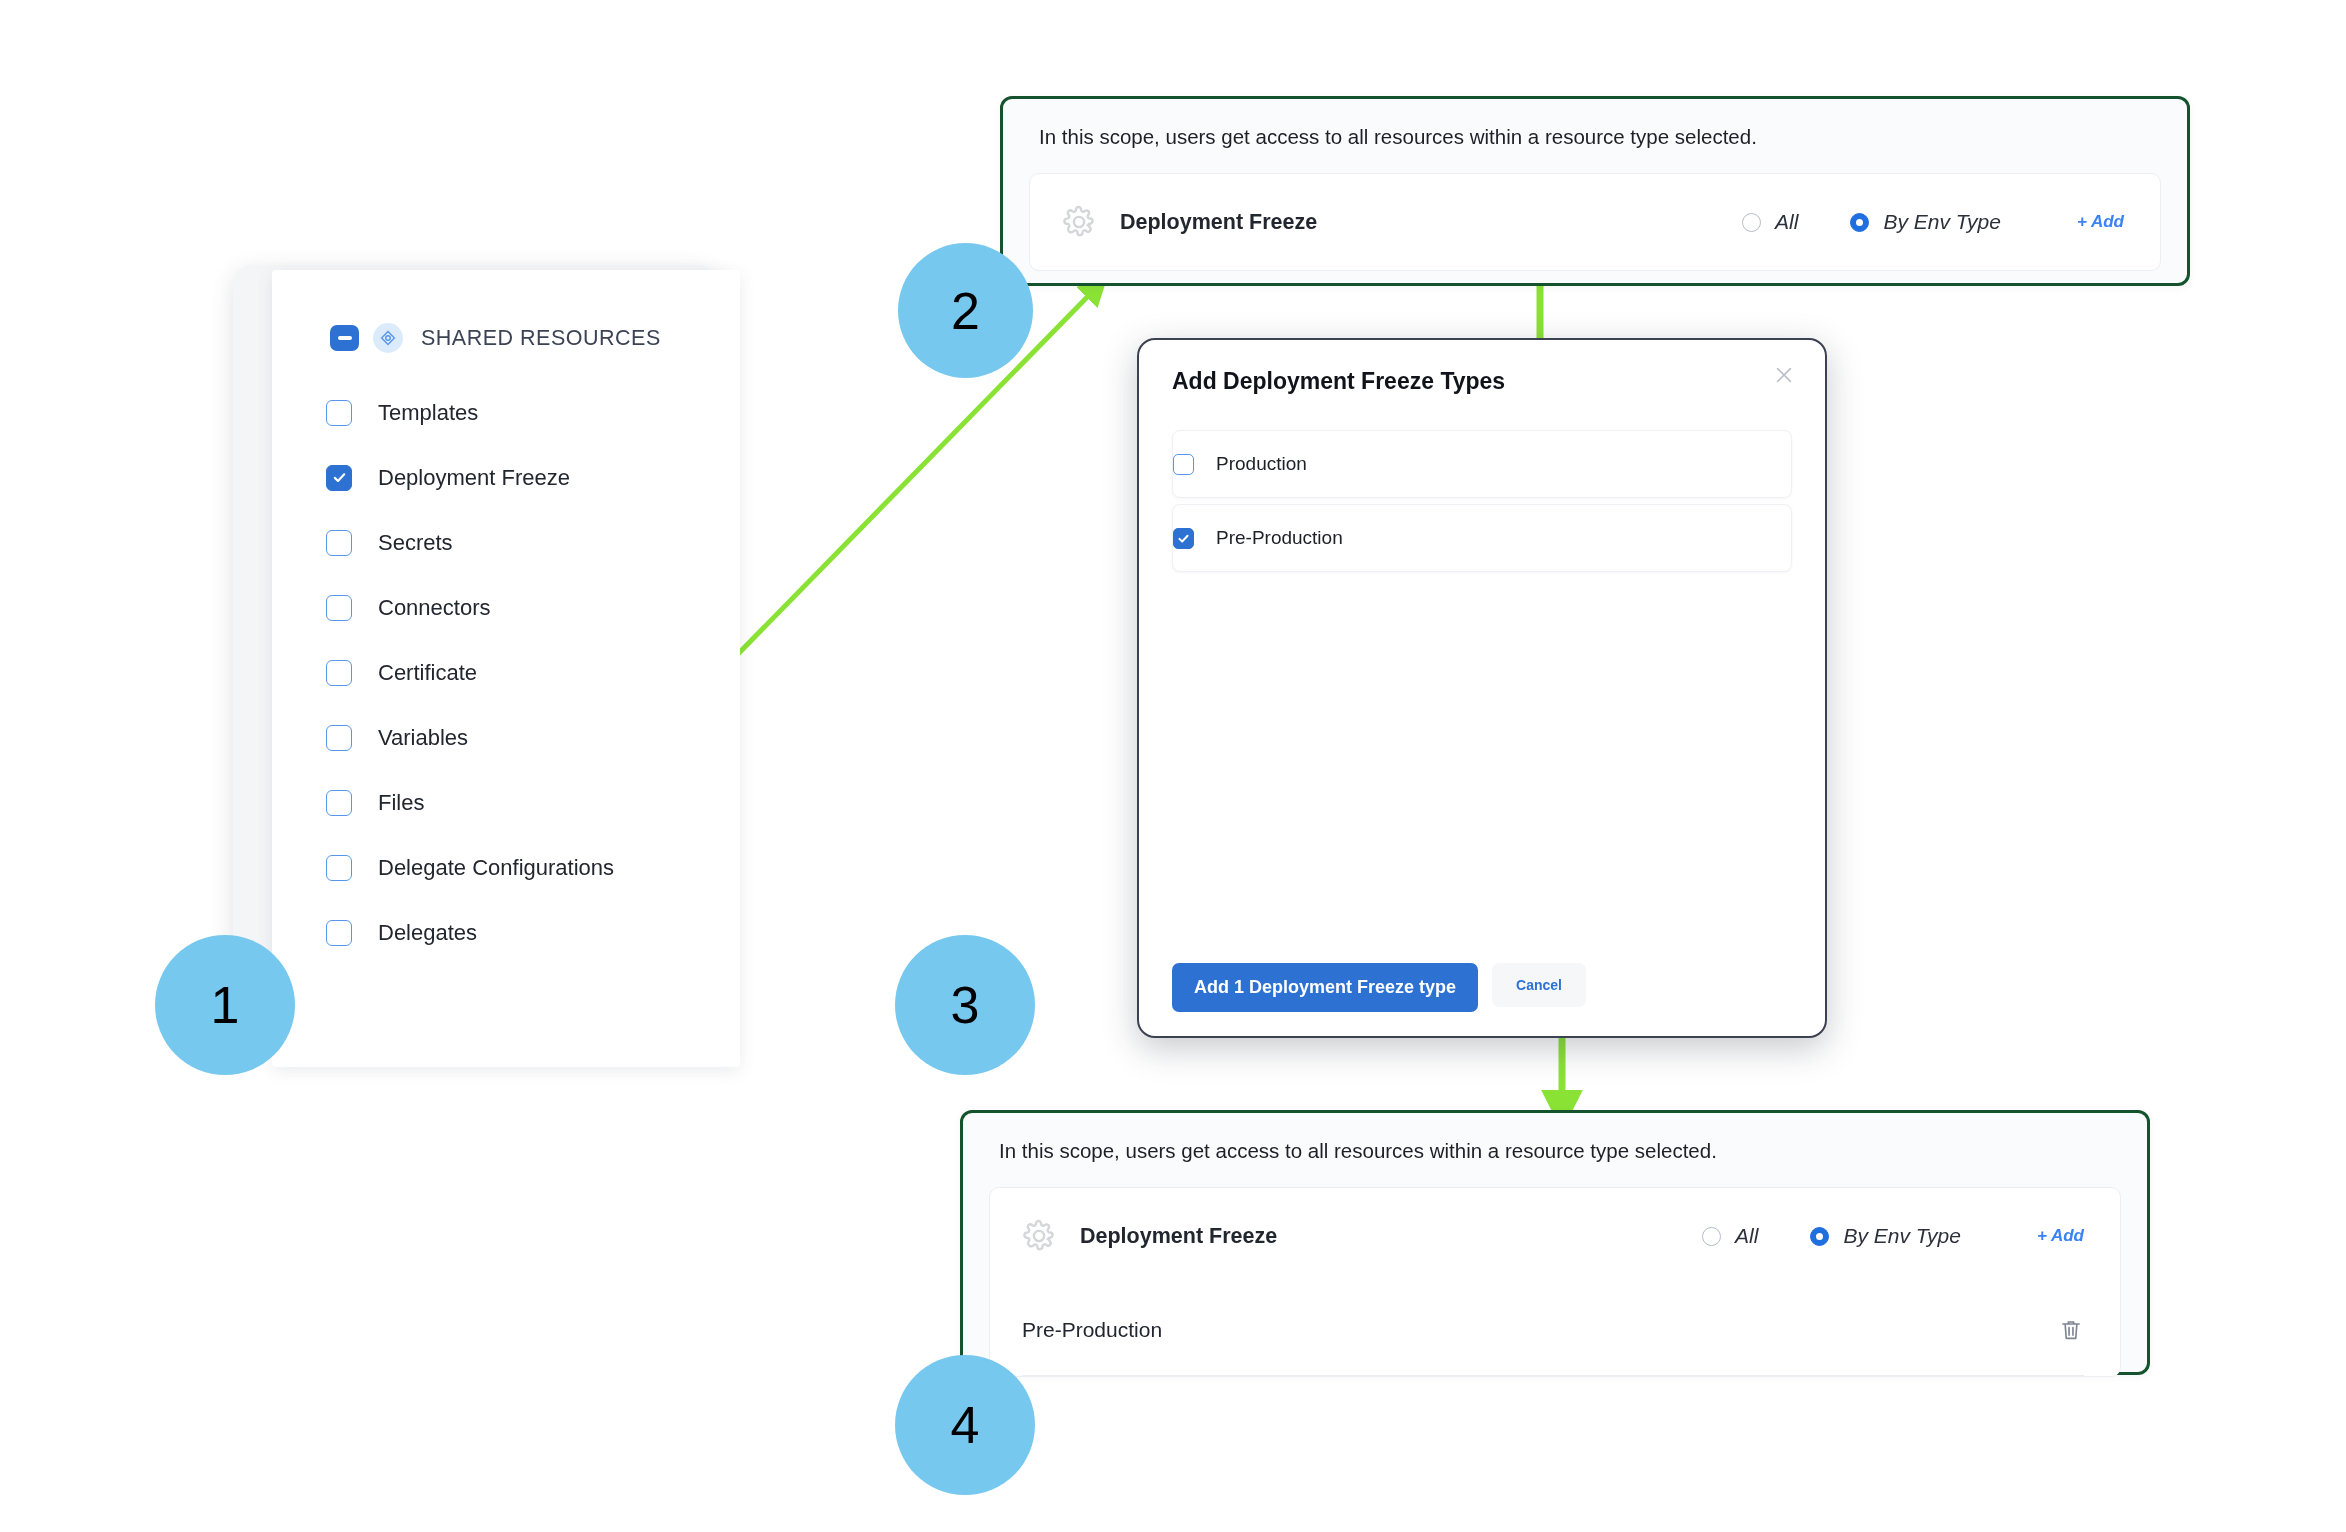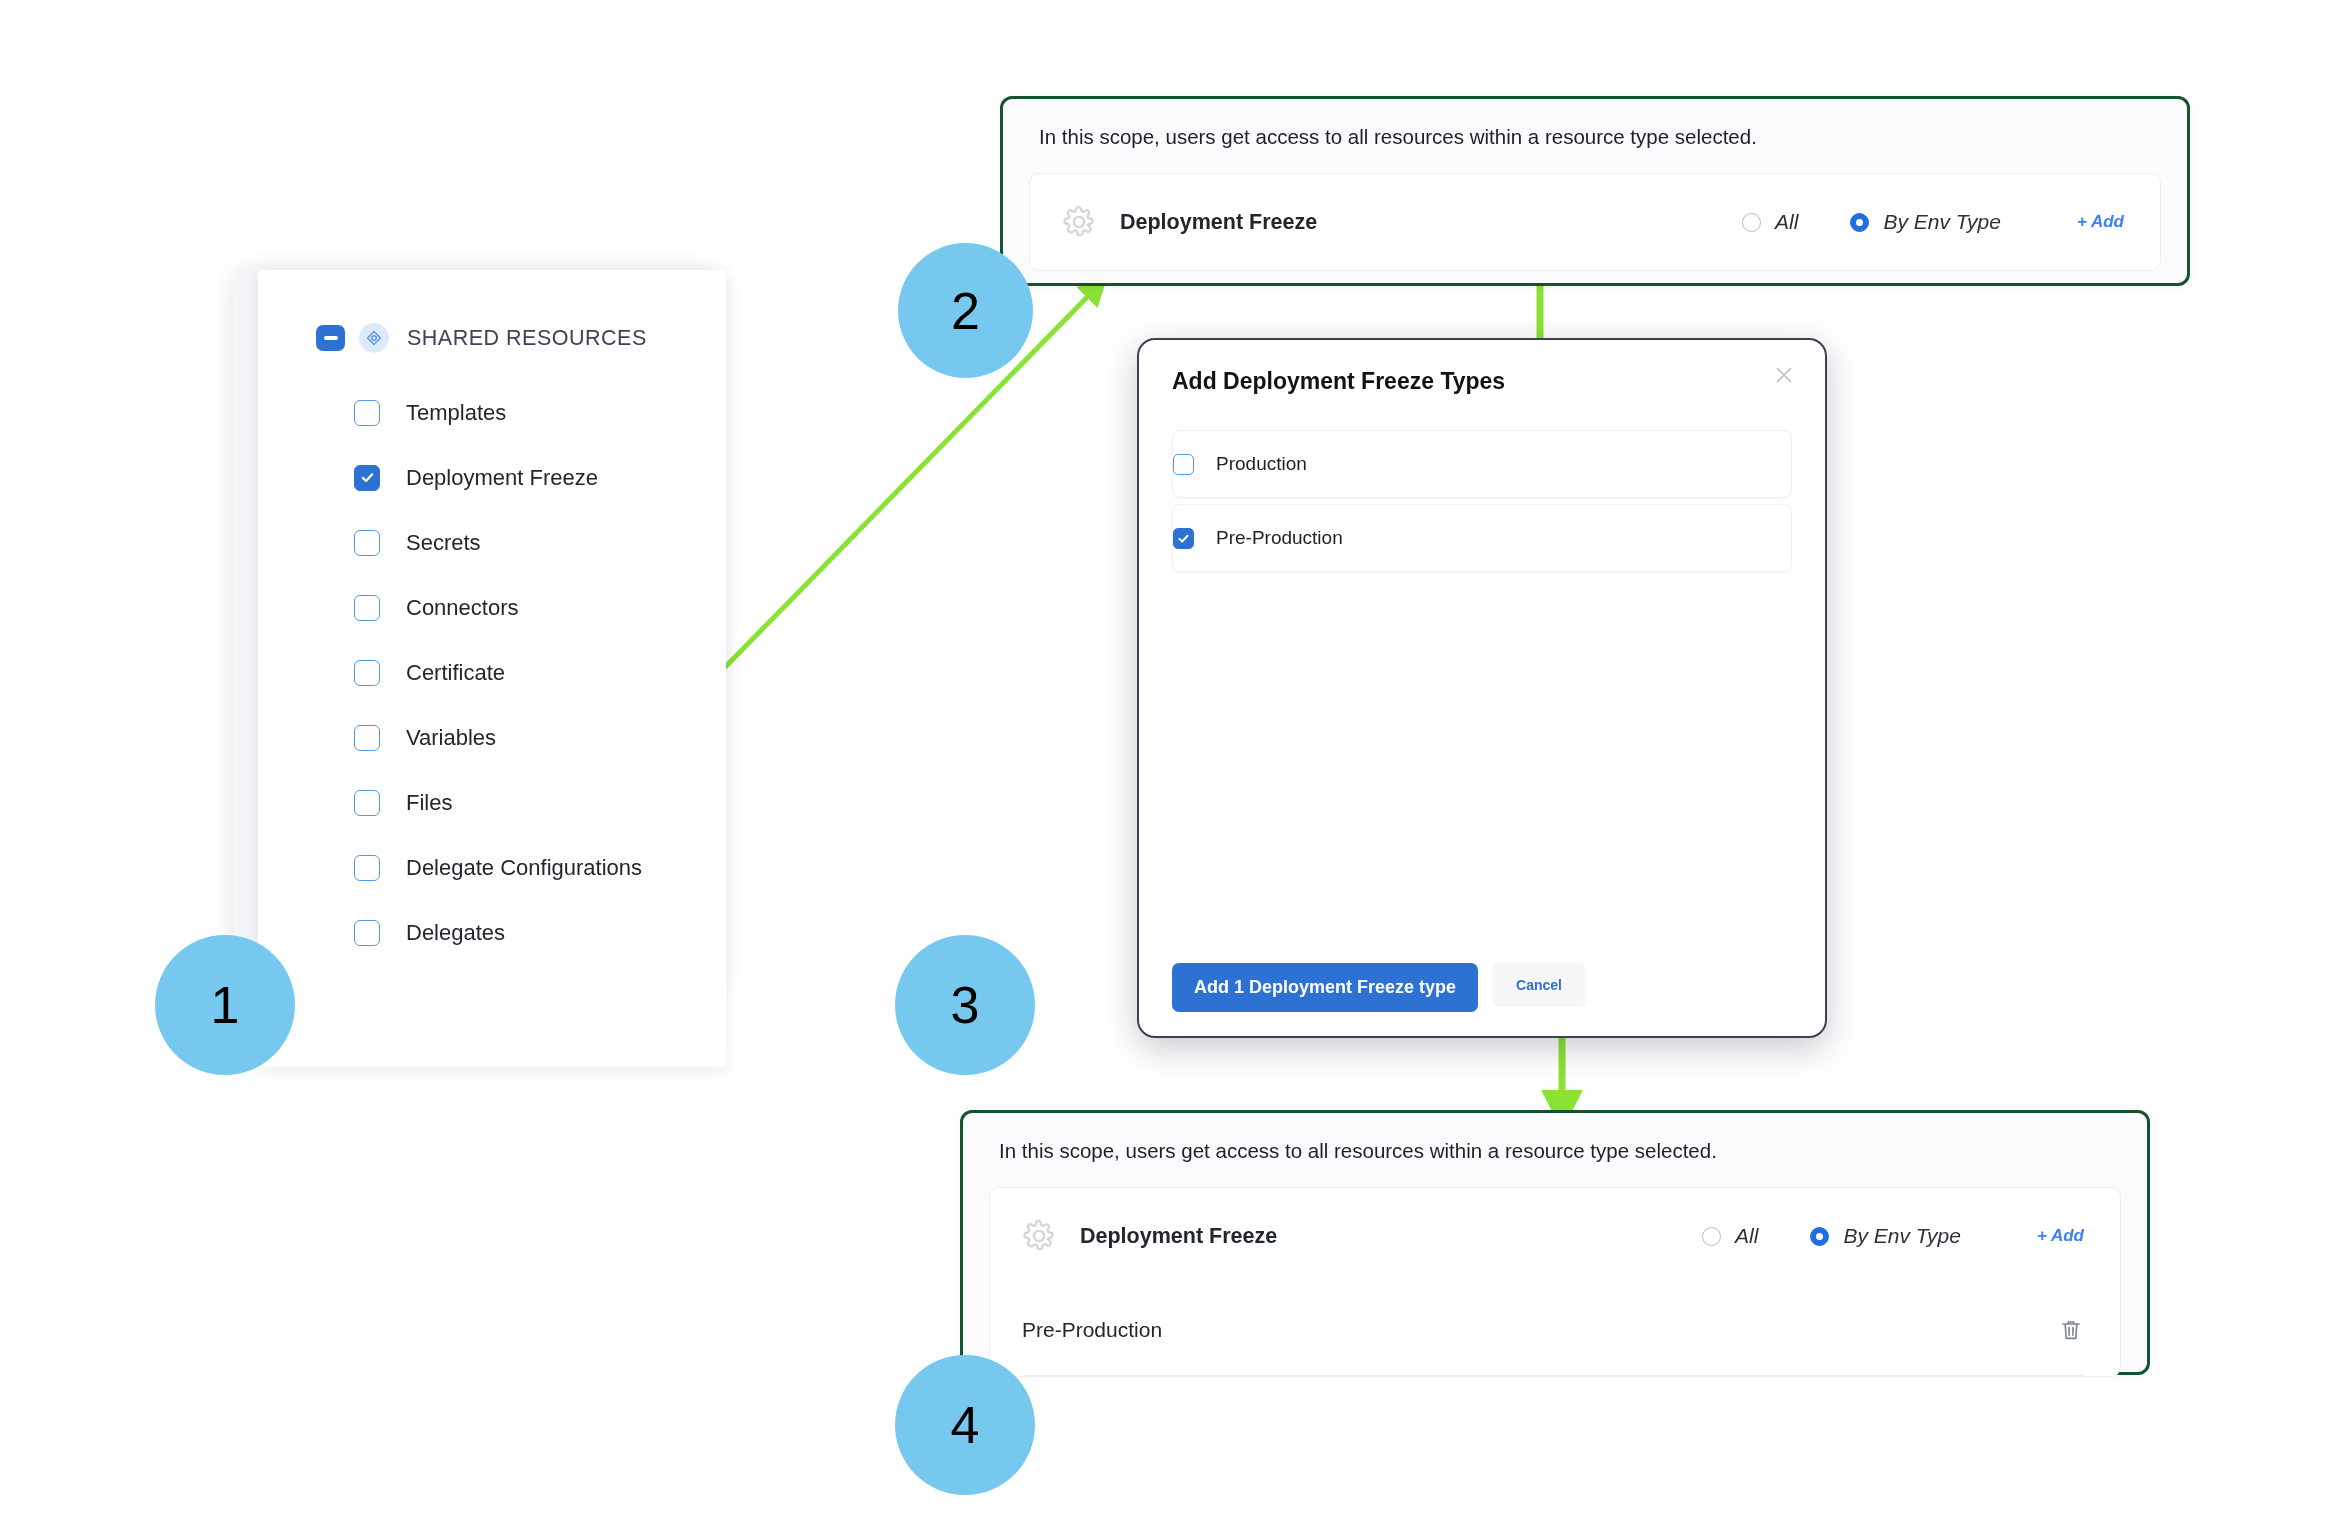--- a/index.html
+++ b/index.html
@@ -28,21 +28,21 @@
   
   #left-card-outer {
     position: absolute; left: 233px; top: 265px;
     width: 485px; height: 720px;
     background: #f4f5f7;
     border-radius: 20px;
     box-shadow: 0 6px 22px rgba(60,70,90,.16);
     z-index: 10;
   }
   #left-card-inner {
-    position: absolute; left: 258px; top: 270px;
+    position: absolute; left: 272px; top: 270px;
     width: 468px; height: 797px;
     background: #ffffff;
     border-radius: 4px;
     box-shadow: 0 4px 16px rgba(60,70,90,.10);
     z-index: 11;
     padding: 48px 0 0 0;
   }
   .sr-header { display: flex; align-items: center; padding-left: 58px; height: 40px; }
   .collapse-box {
     width: 29px; height: 26px; border-radius: 7px;
@@ -54,21 +54,21 @@
   .sr-badge {
     width: 30px; height: 30px; border-radius: 50%;
     background: #dcebfb; margin-left: 14px;
     display:flex; align-items:center; justify-content:center;
     flex: 0 0 auto;
   }
   .sr-title {
     margin-left: 18px; font-size: 21.5px; letter-spacing: .5px;
     color: #3b4354; font-weight: 400;
   }
-  .cb-list { margin-top: 22px; padding-left: 96px; }
+  .cb-list { margin-top: 22px; padding-left: 54px; }
   .cb-row { display: flex; align-items: center; height: 65px; }
   .cb {
     width: 26px; height: 26px; border-radius: 6px;
     border: 1.8px solid #5897e8; background: #fff;
     flex: 0 0 auto; display:flex; align-items:center; justify-content:center;
   }
   .cb.checked { background: #2d72d2; border-color: #2d72d2; }
   .cb.checked svg { display: block; }
   .cb svg { display: none; }
   .cb-label { margin-left: 26px; font-size: 22px; color: #22262e; }

